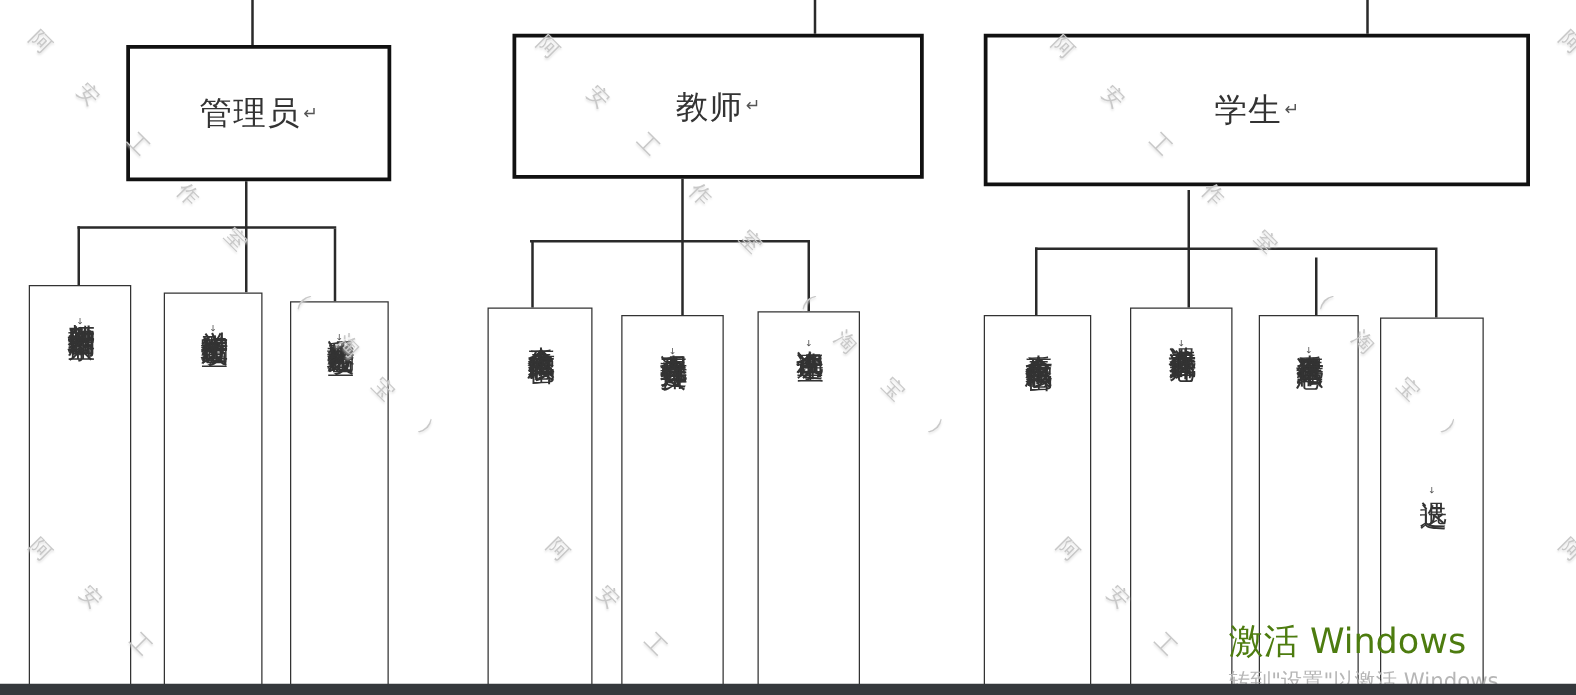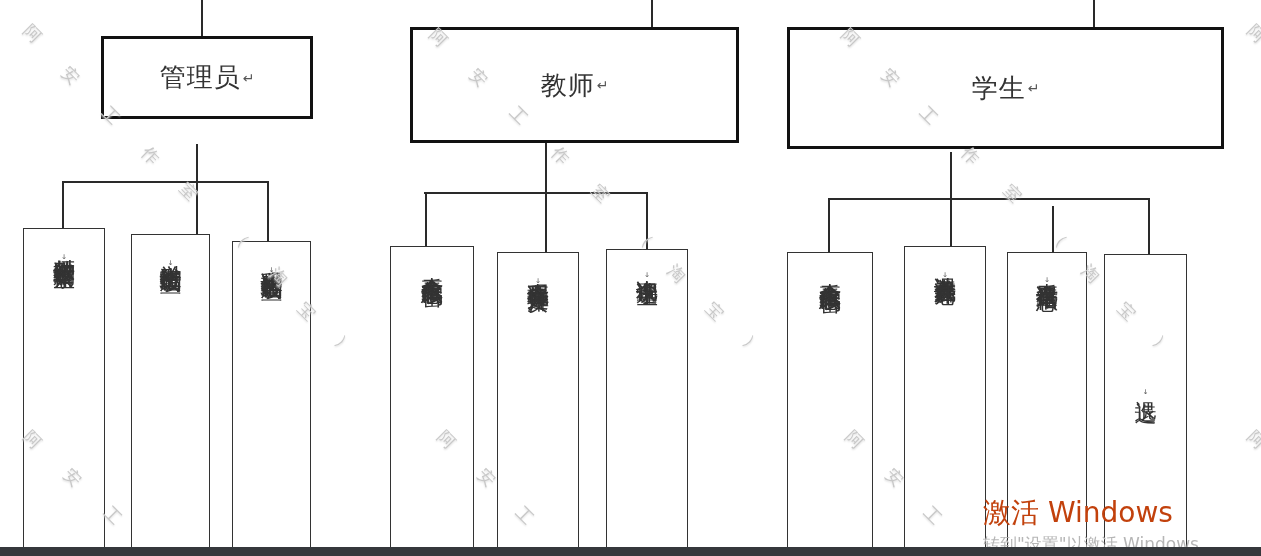--- a/index.html
+++ b/index.html
@@ -10,21 +10,21 @@
               display:flex; align-items:center; justify-content:center; }
   .role-label { font-size:26px; color:#333; letter-spacing:1px; }
   .pilcrow { font-size:14px; color:#555; margin-left:2px; }
   .func-box { position:absolute; border:1.5px solid #333; background:#fff; box-sizing:border-box;
               display:flex; flex-direction:column; align-items:center; overflow:hidden; }
   .func-text { writing-mode:vertical-rl; text-orientation:upright; font-size:22px; line-height:26px;
                color:#333; letter-spacing:1px; }
   .func-mark { font-size:12px; color:#555; margin-top:2px; }
   .wm { position:absolute; font-size:17px; color:#c8c8c8; transform:rotate(45deg); text-shadow:1px 1px 2px #ddd; }
   .bottom-bar { position:absolute; left:0; top:547px; width:1261px; height:9px; background:#35383c; }
-  .activate { position:absolute; left:983px; top:494px; font-size:28px; color:#c2410c; font-family:"DejaVu Sans", sans-serif; white-space:nowrap; }
+  .activate { position:absolute; left:983px; top:494px; font-size:28px; color:#4d7c0f; font-family:"DejaVu Sans", sans-serif; white-space:nowrap; }
   .activate-sub { position:absolute; left:983px; top:533px; font-size:17px; color:#b6b6b6; white-space:nowrap; }
 </style>
 </head>
 <body>
 
 <div class="line" style="left:201px;top:0;width:2px;height:38px;"></div>
 <div class="line" style="left:196px;top:144px;width:2px;height:90px;"></div>
 <div class="line" style="left:62px;top:181px;width:207px;height:2px;"></div>
 <div class="line" style="left:62px;top:181px;width:2px;height:48px;"></div>
 <div class="line" style="left:267px;top:183px;width:2px;height:59px;"></div>
@@ -35,21 +35,21 @@
 <div class="line" style="left:425px;top:192px;width:2px;height:56px;"></div>
 <div class="line" style="left:646px;top:192px;width:2px;height:57px;"></div>
 
 <div class="line" style="left:1093px;top:0;width:2px;height:30px;"></div>
 <div class="line" style="left:950px;top:152px;width:2px;height:96px;"></div>
 <div class="line" style="left:828px;top:198px;width:322px;height:2px;"></div>
 <div class="line" style="left:828px;top:198px;width:2px;height:55px;"></div>
 <div class="line" style="left:1052px;top:206px;width:2px;height:47px;"></div>
 <div class="line" style="left:1148px;top:200px;width:2px;height:55px;"></div>
 
-<div class="role-box" style="left:101px;top:36px;width:212px;height:83px;">
+<div class="role-box" style="left:101px;top:36px;width:212px;height:109px;">
   <span class="role-label">管理员</span>
   <span class="pilcrow">↵</span>
 </div>
 <div class="role-box" style="left:410px;top:27px;width:329px;height:116px;">
   <span class="role-label">教师</span>
   <span class="pilcrow">↵</span>
 </div>
 <div class="role-box" style="left:787px;top:27px;width:437px;height:122px;">
   <span class="role-label">学生</span>
   <span class="pilcrow">↵</span>

